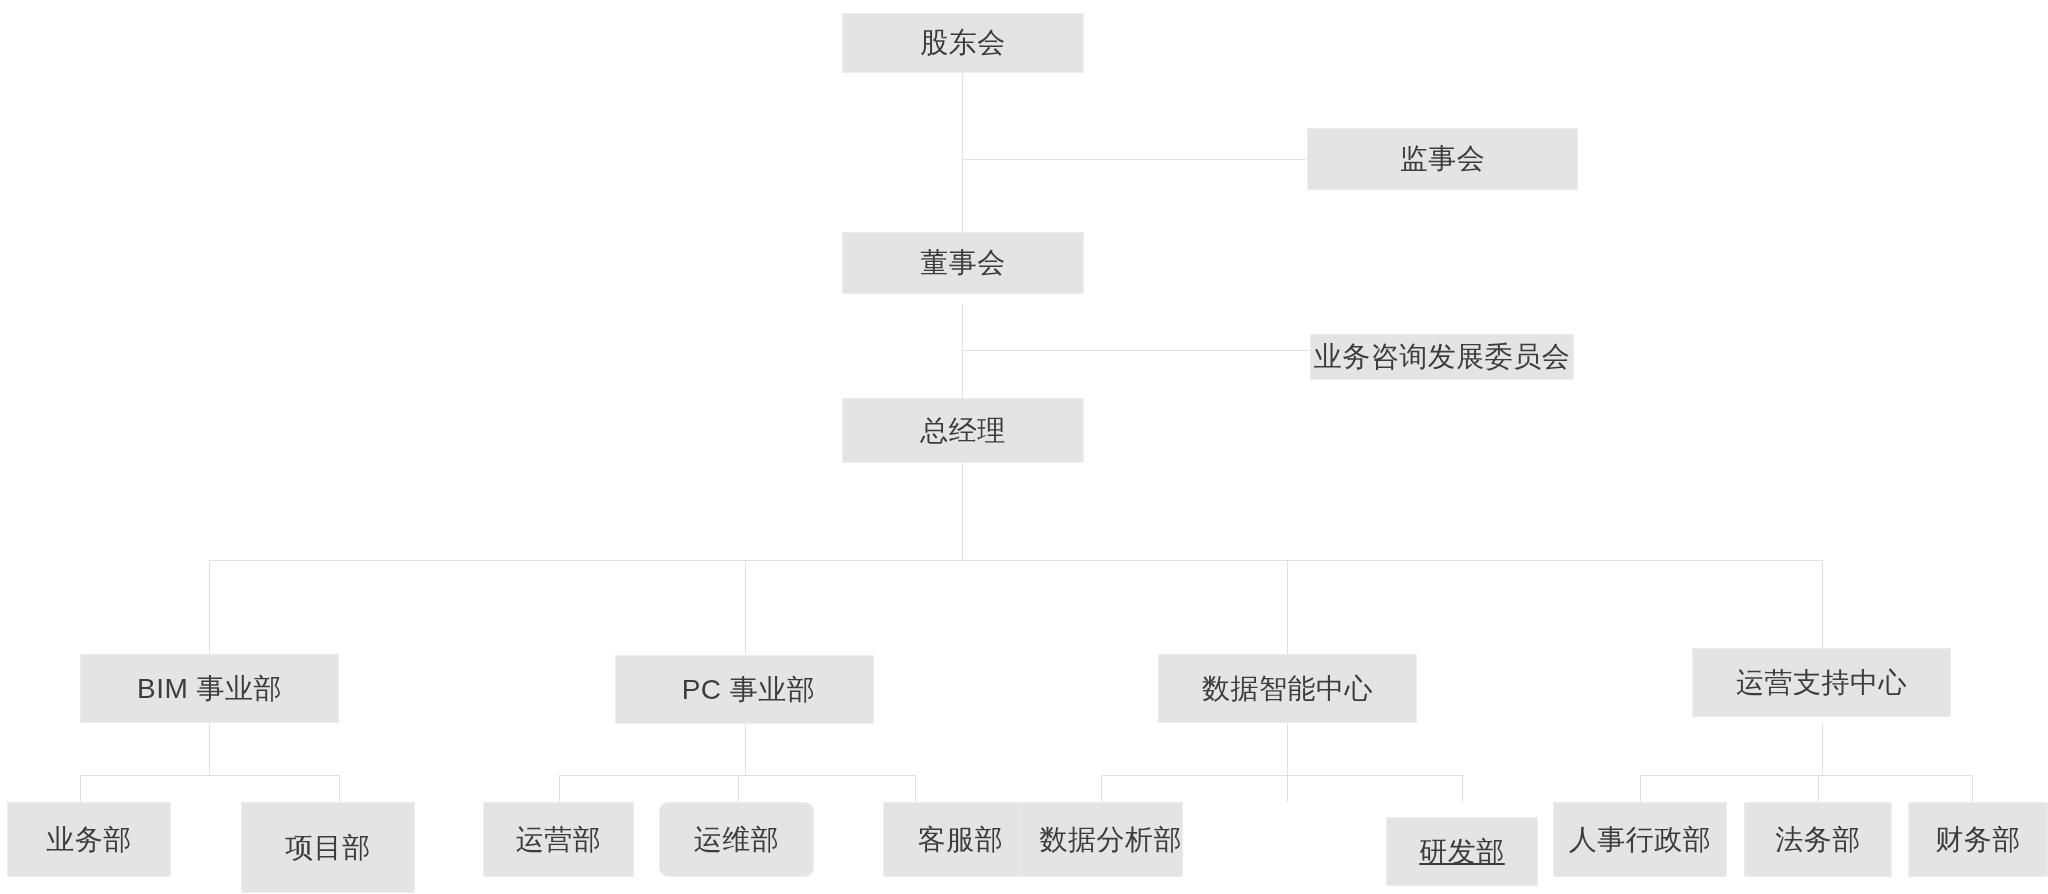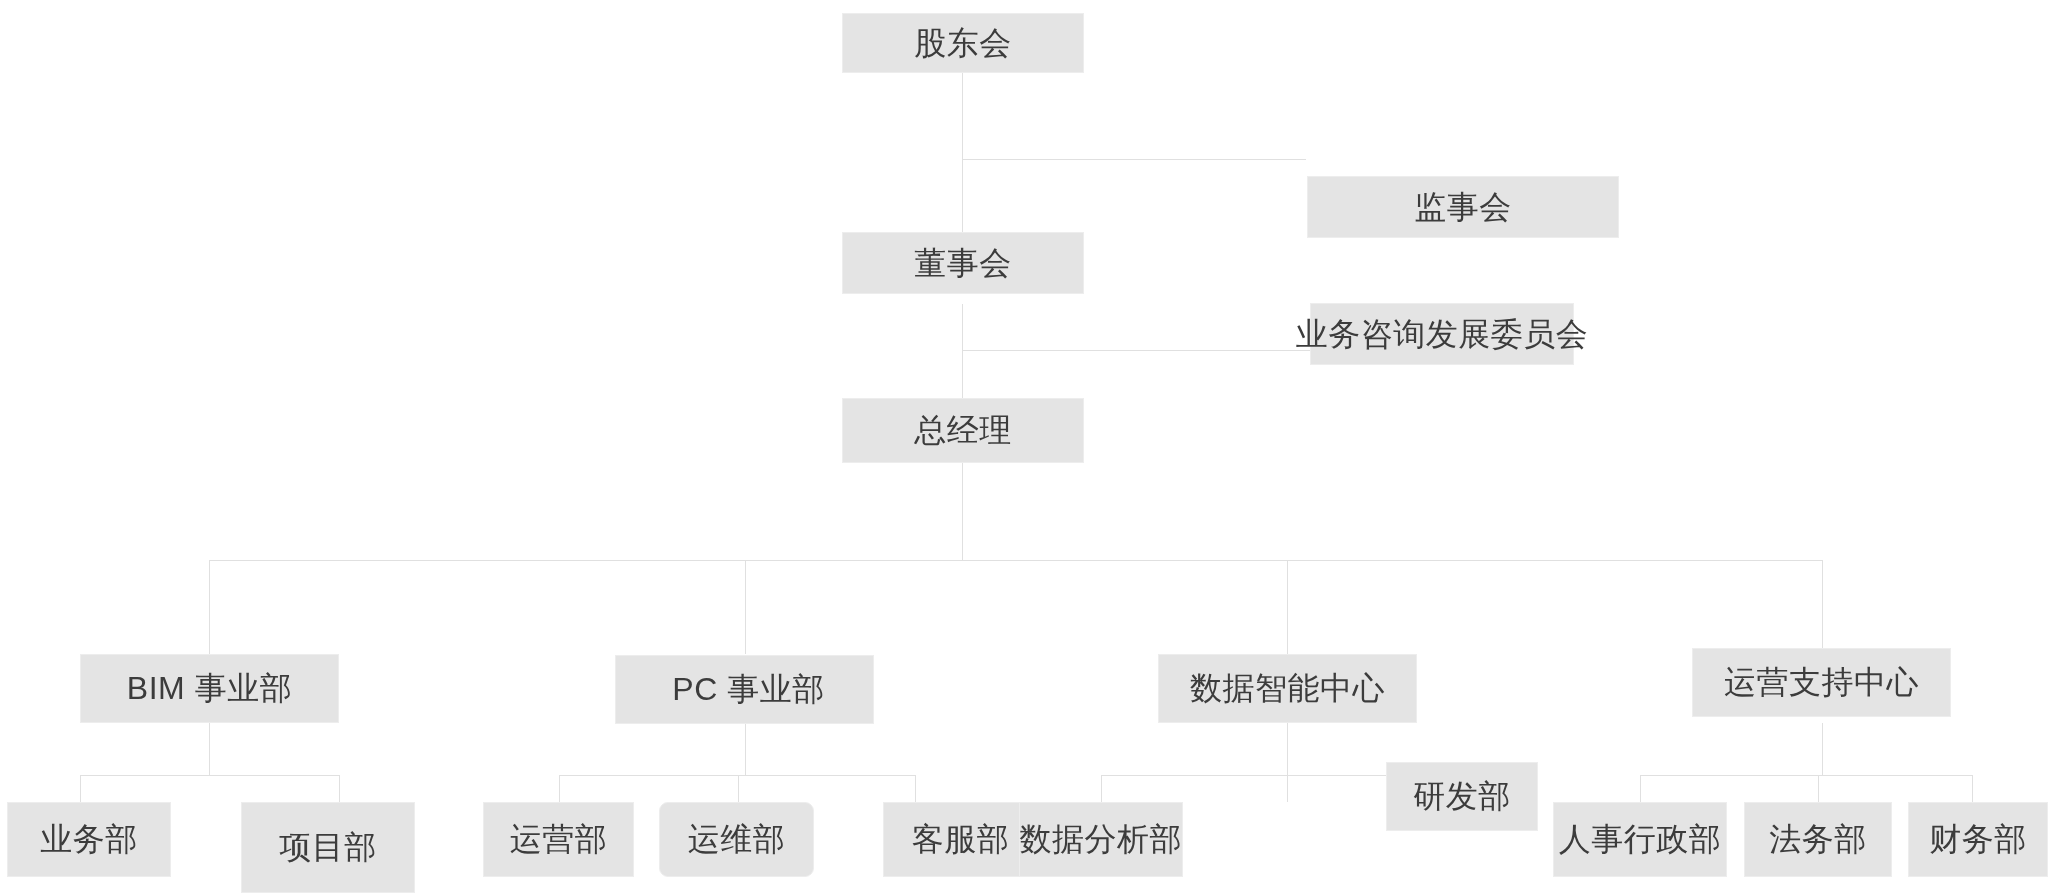--- a/index.html
+++ b/index.html
@@ -19,21 +19,21 @@
   }
   .node {
     position: absolute;
     box-sizing: border-box;
     background: #e4e4e4;
     border: 1px solid #ededed;
     display: flex;
     align-items: center;
     justify-content: center;
     color: #3c3c3c;
-    font-size: 32px;
+    font-size: 28px;
     line-height: 1.2;
     letter-spacing: 0.5px;
     white-space: nowrap;
     user-select: none;
   }
   .node .label {
     display: block;
   }
   .conn {
     position: absolute;
@@ -84,29 +84,29 @@
   <div class="conn v" style="left:1822px; top:723px; height:52px;"></div>
   <div class="conn h" style="left:1640px; top:775px; width:332px;"></div>
   <div class="conn v" style="left:1640px; top:775px; height:27px;"></div>
   <div class="conn v" style="left:1818px; top:775px; height:27px;"></div>
   <div class="conn v" style="left:1972px; top:775px; height:27px;"></div>
 
   <div class="node" style="left:842px; top:13px; width:242px; height:60px;">
     <span class="label">股东会</span>
   </div>
 
-  <div class="node" style="left:1307px; top:128px; width:312px; height:62px;margin-top:48px;">
+  <div class="node" style="left:1307px; top:128px; width:271px; height:62px;">
     <span class="label">监事会</span>
   </div>
 
   <div class="node" style="left:842px; top:232px; width:242px; height:62px;">
     <span class="label">董事会</span>
   </div>
 
-  <div class="node" style="left:1310px; top:303px; width:264px; height:62px;">
+  <div class="node" style="left:1310px; top:334px; width:264px; height:46px;">
     <span class="label">业务咨询发展委员会</span>
   </div>
 
   <div class="node" style="left:842px; top:398px; width:242px; height:65px;">
     <span class="label">总经理</span>
   </div>
 
   <div class="node" style="left:80px; top:654px; width:259px; height:69px;">
     <span class="label">BIM 事业部</span>
   </div>
@@ -133,21 +133,21 @@
   <div class="node" style="left:659px; top:802px; width:155px; height:75px;border-radius:9px;">
     <span class="label">运维部</span>
   </div>
   <div class="node" style="left:836px; top:802px; width:155px; height:75px;margin-left:47px;">
     <span class="label">客服部</span>
   </div>
 
   <div class="node" style="left:1019px; top:802px; width:164px; height:75px;justify-content:flex-end;">
     <span class="label">数据分析部</span>
   </div>
-  <div class="node" style="left:1386px; top:762px; width:152px; height:69px;">
+  <div class="node" style="left:1386px; top:817px; width:152px; height:69px;text-decoration:underline;">
     <span class="label">研发部</span>
   </div>
 
   <div class="node" style="left:1553px; top:802px; width:174px; height:75px;">
     <span class="label">人事行政部</span>
   </div>
   <div class="node" style="left:1744px; top:802px; width:148px; height:75px;">
     <span class="label">法务部</span>
   </div>
   <div class="node" style="left:1908px; top:802px; width:140px; height:75px;">

